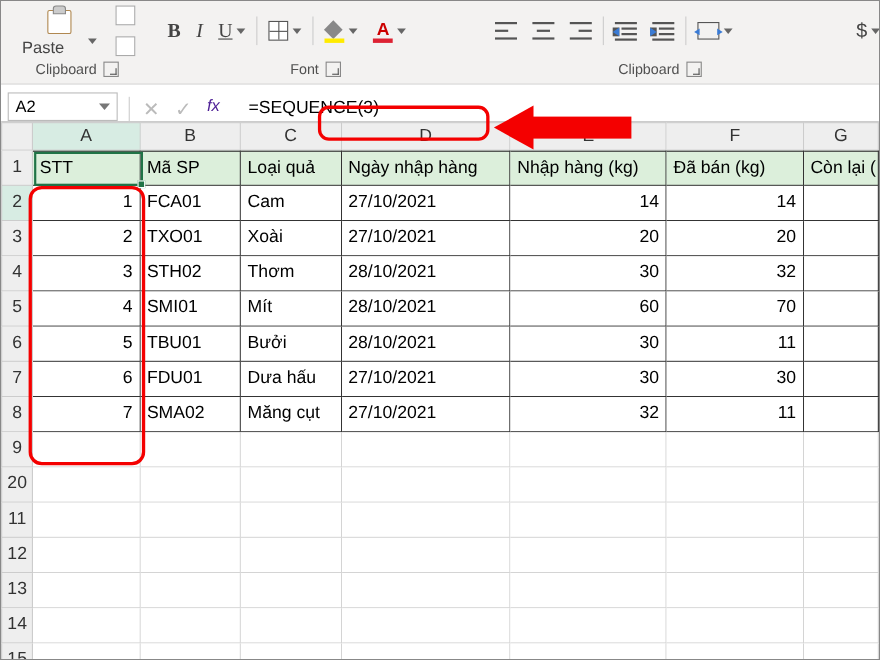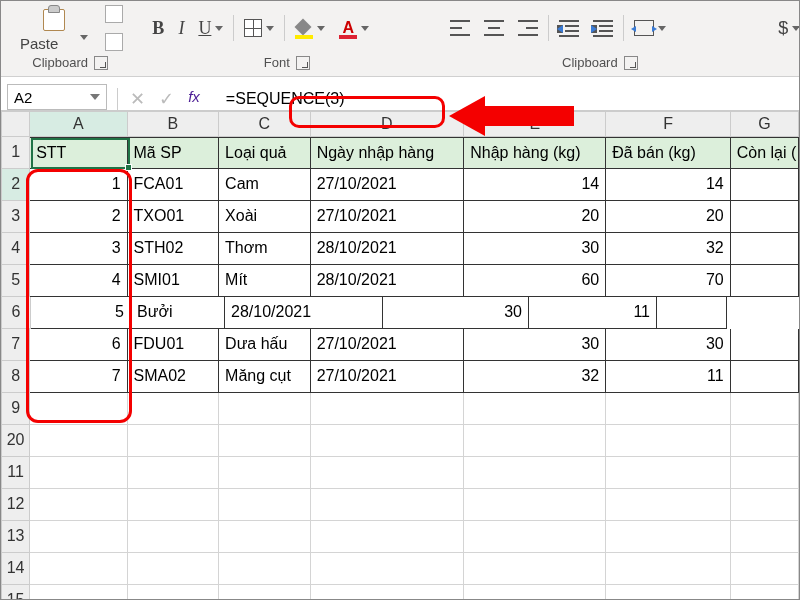--- a/index.html
+++ b/index.html
@@ -378,20 +378,21 @@
         <div class="cell cB">SMI01</div>
         <div class="cell cC">Mít</div>
         <div class="cell cD">28/10/2021</div>
         <div class="cell cE num">60</div>
         <div class="cell cF num">70</div>
         <div class="cell cG"></div>
       </div>
       <div class="row data">
         <div class="rowh">6</div>
         <div class="cell cA num">5</div>
+        <div class="cell cB">TBU01</div>
         <div class="cell cC">Bưởi</div>
         <div class="cell cD">28/10/2021</div>
         <div class="cell cE num">30</div>
         <div class="cell cF num">11</div>
         <div class="cell cG"></div>
       </div>
       <div class="row data">
         <div class="rowh">7</div>
         <div class="cell cA num">6</div>
         <div class="cell cB">FDU01</div>

